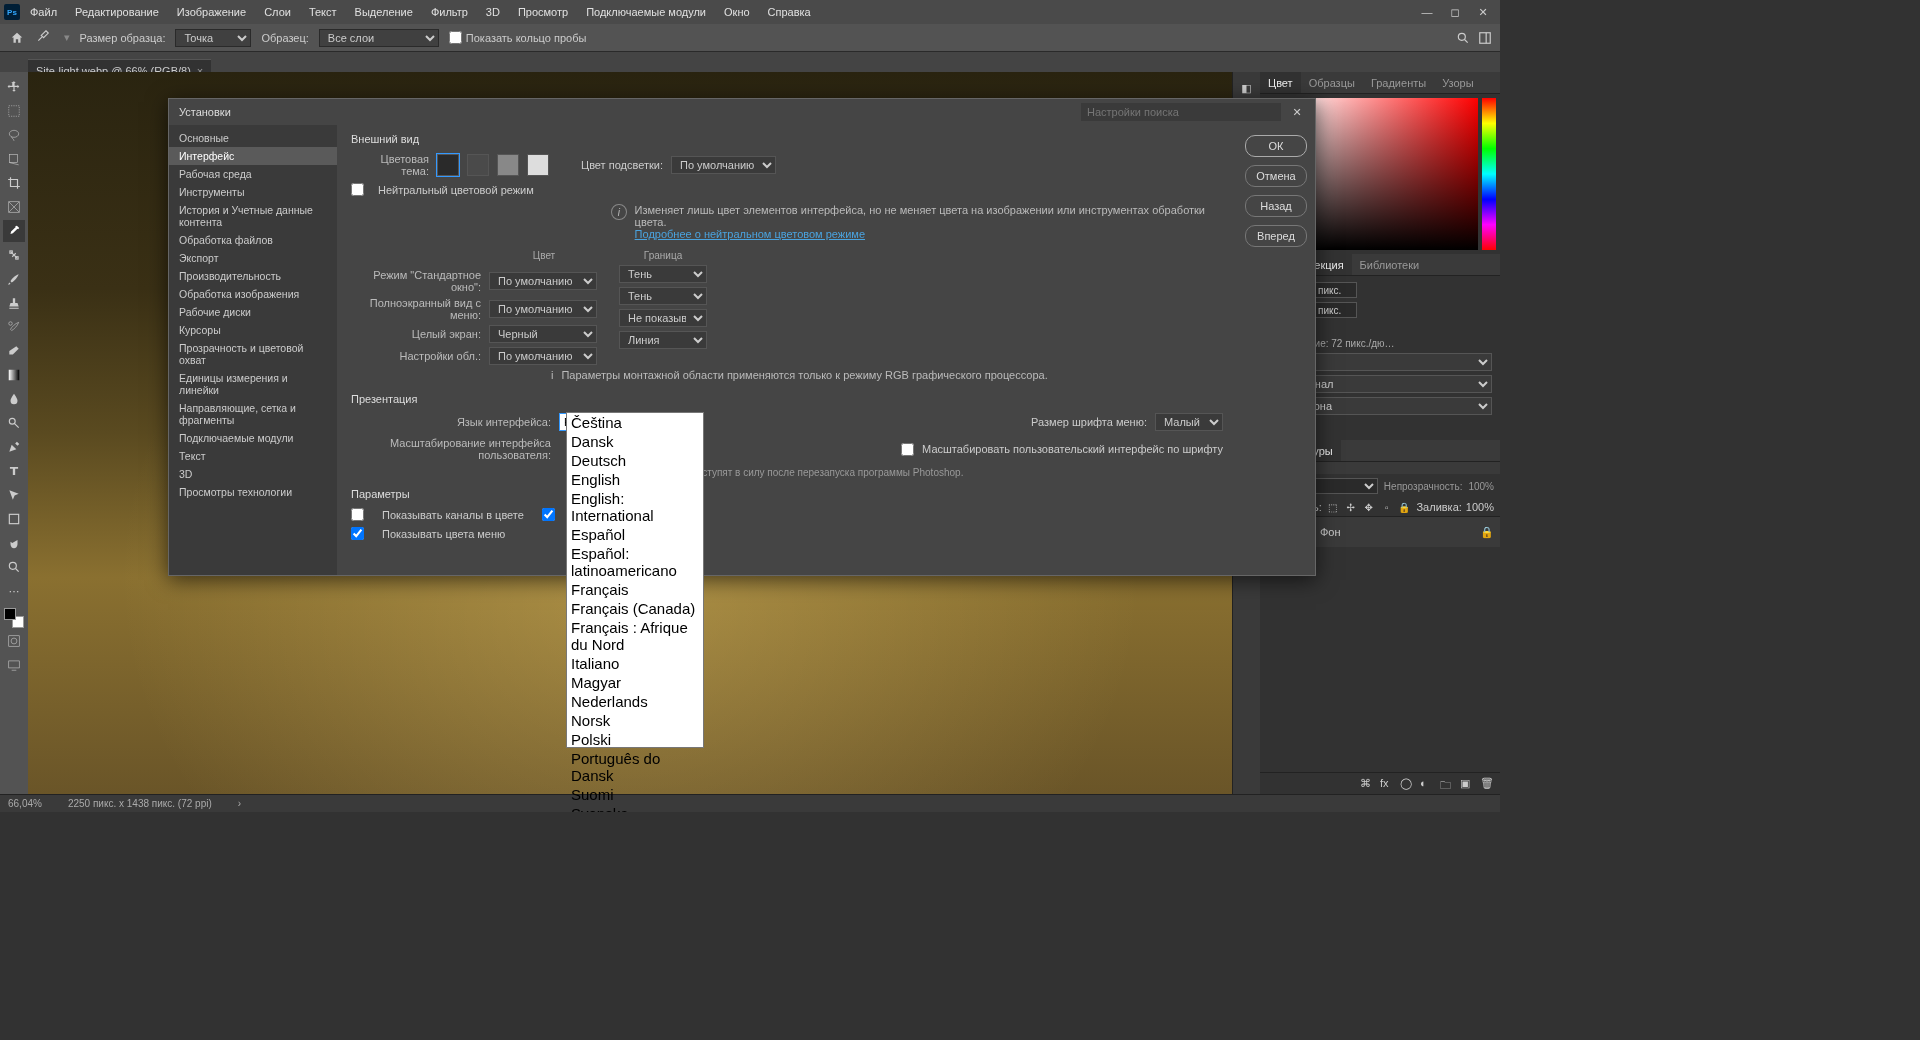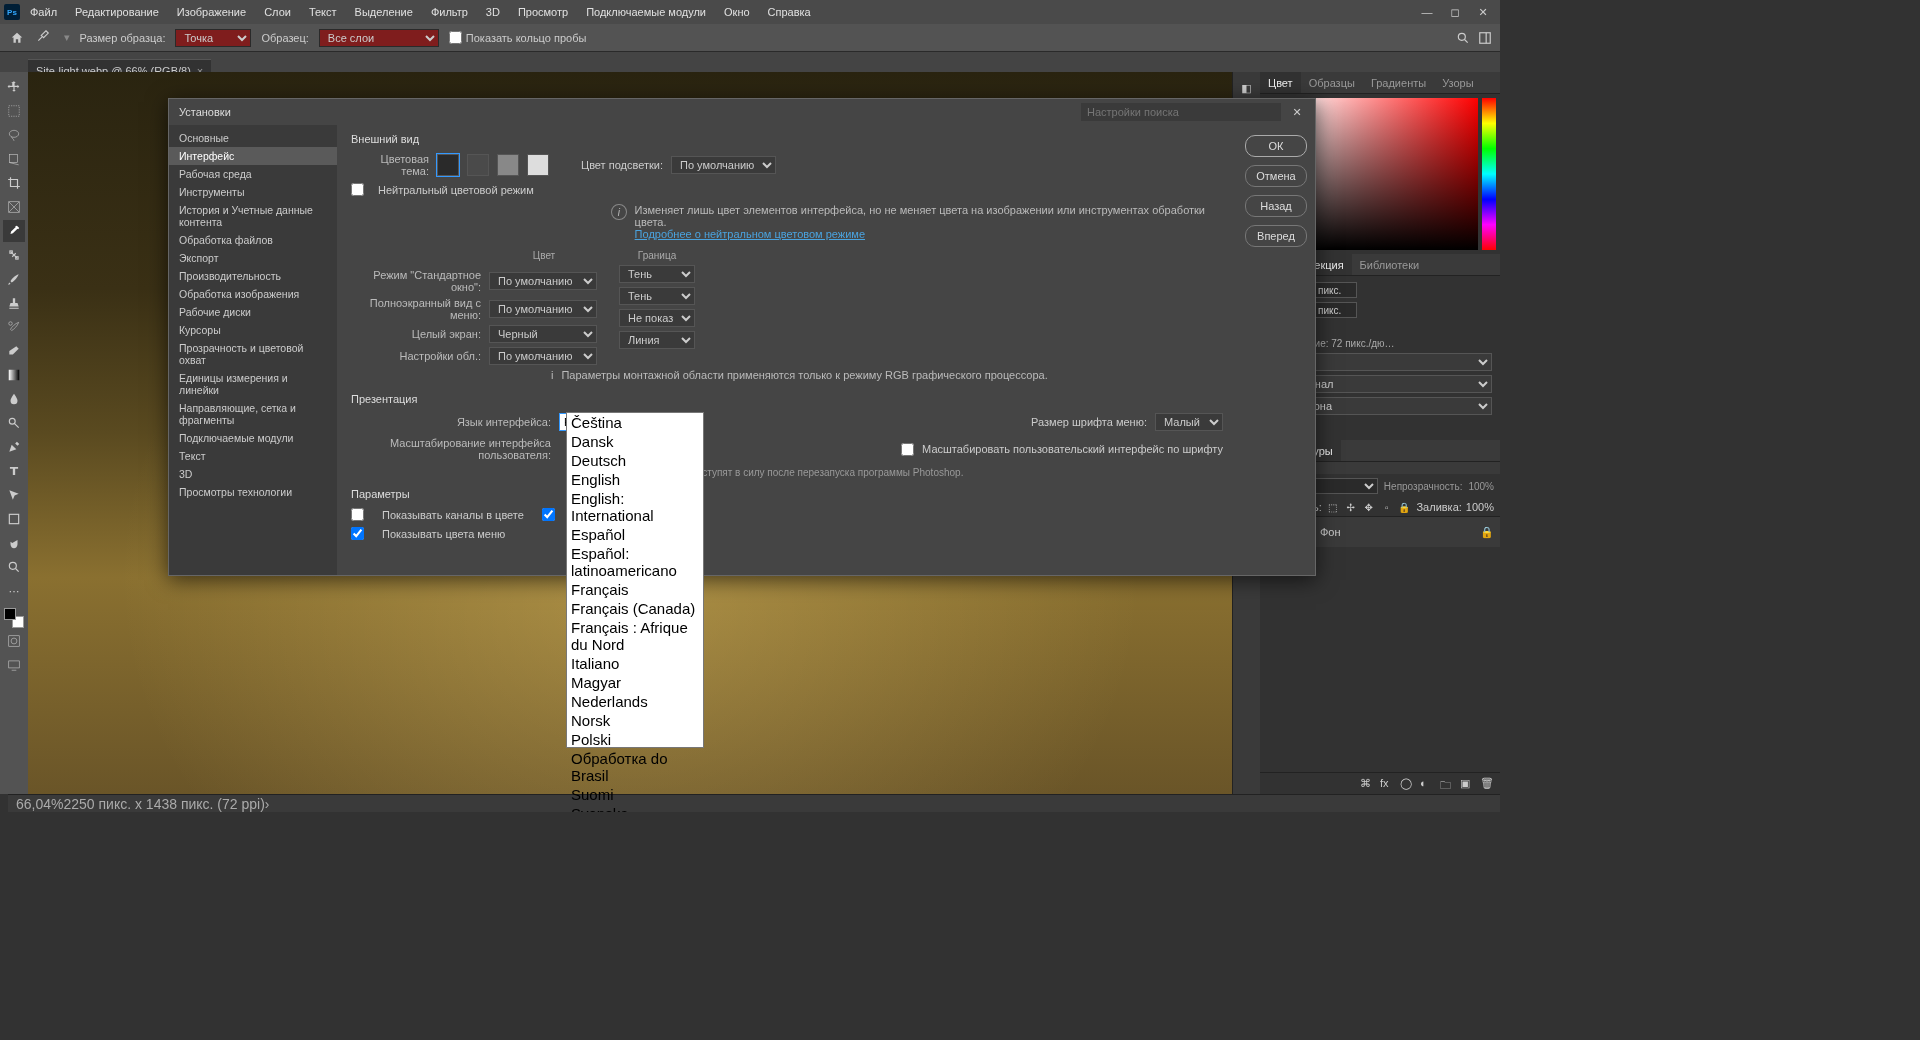--- a/index.html
+++ b/index.html
@@ -6,21 +6,21 @@
 body { background:#323232; color:#ccc; font-size:11px; overflow:hidden; width:1500px; height:812px; position:relative; }
 .menubar { height:20px; background:#4a4a4a; display:flex; align-items:center; padding:12px 4px; gap:2px; }
 .menubar .logo { width:16px; height:16px; background:#001e36; border-radius:2px; display:flex; align-items:center; justify-content:center; color:#31a8ff; font-size:8px; font-weight:bold; }
 .menubar .mi { padding:2px 8px; color:#e0e0e0; cursor:default; }
 .menubar .winbtns { margin-left:auto; display:flex; gap:2px; }
 .menubar .winbtns span { width:26px; height:18px; display:flex; align-items:center; justify-content:center; color:#ccc; }
 .optbar { height:28px; background:#535353; display:flex; align-items:center; padding:0 8px; gap:10px; border-bottom:1px solid #2a2a2a; }
 .optbar .home { width:18px; height:18px; display:flex; align-items:center; justify-content:center; }
 .optbar .brush { width:18px; height:18px; }
 .optbar .lbl { color:#ccc; }
-.optbar select { background:#7f1d1d; color:#ccc; border:1px solid #2a2a2a; height:18px; font-size:11px; padding:0 4px; }
+.optbar select { background:#404040; color:#ccc; border:1px solid #2a2a2a; height:18px; font-size:11px; padding:0 4px; }
 .optbar .chk { display:flex; align-items:center; gap:4px; }
 .optbar .rightico { margin-left:auto; display:flex; gap:8px; }
 .tabbar { height:36px; background:#444; display:flex; align-items:center; padding-left:28px; }
 .tabbar .tab { background:#323232; height:22px; padding:0 8px; display:flex; align-items:center; gap:6px; color:#ccc; border-top:1px solid #555; }
 .tabbar .tab .x { color:#999; }
 .workarea { position:absolute; top:72px; left:0; right:0; bottom:18px; display:flex; }
 .toolcol { width:28px; background:#535353; display:flex; flex-direction:column; align-items:center; padding-top:4px; gap:2px; }
 .tool { width:22px; height:22px; display:flex; align-items:center; justify-content:center; color:#ccc; }
 .tool.sel { background:#3a3a3a; }
 .fgbg { width:20px; height:20px; position:relative; margin-top:4px; }
@@ -55,21 +55,21 @@
 .layeropt .l { color:#999; font-size:10px; }
 .layerlocks { padding:2px 6px; display:flex; gap:4px; align-items:center; border-bottom:1px solid #222;}
 .layerlocks .ic { width:14px; height:14px; display:flex; align-items:center; justify-content:center; font-size:10px;}
 .layerlist { flex:1; }
 .layer { display:flex; align-items:center; padding:4px 6px; gap:6px; background:#3a3a3a;}
 .layer .eye { width:14px; }
 .layer .thumb { width:28px; height:22px; background:linear-gradient(#5a4a20,#3a2a10); border:1px solid #666;}
 .layer .lock { margin-left:auto; }
 .layerfoot { height:22px; background:#323232; display:flex; align-items:center; justify-content:flex-end; gap:6px; padding:0 6px; border-top:1px solid #222;}
 .layerfoot .ic { width:14px; height:14px; font-size:11px;}
-.statusbar { position:absolute; bottom:0; left:8px; right:0; height:18px; background:#3a3a3a; display:flex; align-items:center; padding:0 8px; gap:0; color:#aaa; font-size:14px; border-top:1px solid #222;}
+.statusbar { position:absolute; bottom:0; left:0; right:0; height:18px; background:#3a3a3a; display:flex; align-items:center; padding:0 8px; gap:26px; color:#aaa; font-size:10px; border-top:1px solid #222;}
 
 .dialog { position:absolute; top:98px; left:168px; width:1148px; height:478px; background:#454545; border:1px solid #666; box-shadow:0 4px 20px rgba(0,0,0,.6); z-index:50;}
 .dhdr { height:26px; display:flex; align-items:center; padding:0 10px; justify-content:space-between; }
 .dhdr .title { color:#ddd; }
 .dhdr .search { background:#3a3a3a; border:none; color:#888; width:200px; height:18px; padding:0 6px; font-size:11px;}
 .dhdr .close { margin-left:8px; color:#ccc; width:16px; text-align:center;}
 .dbody { display:flex; height:calc(100% - 26px); }
 .dside { width:168px; background:#3a3a3a; display:flex; flex-direction:column; padding:4px 0; }
 .dside .it { padding:3px 10px; color:#ccc; font-size:10.5px; cursor:default; }
 .dside .it.sel { background:#5a5a5a; color:#fff;}
@@ -86,21 +86,21 @@
 .chkrow { display:flex; align-items:center; gap:14px; margin-bottom:8px;}
 .info { display:flex; gap:8px; margin:6px 0 10px; color:#bbb; }
 .info .ic { width:16px; height:16px; border:1px solid #888; border-radius:50%; display:flex; align-items:center; justify-content:center; font-style:italic; font-size:10px;}
 .info a { color:#4aa3df; text-decoration:underline; }
 .twocol { display:flex; gap:20px; }
 .col { flex:0 0 auto; }
 .colhdr { color:#aaa; font-size:10px; text-align:center; margin-bottom:4px; }
 .grid2 { display:grid; grid-template-columns:130px 110px; gap:4px 8px; align-items:center; }
 .grid2 .r { text-align:right; color:#bbb; }
 .fsel.w110 { width:108px;}
-.fsel.w86 { width:76px;}
+.fsel.w86 { width:88px;}
 .centerinfo { display:flex; align-items:center; gap:8px; margin:4px 0 12px; color:#bbb;}
 .presrow { display:flex; align-items:center; gap:8px; margin-bottom:6px;}
 .langsel { width:132px; height:18px; background:#fff; color:#000; border:1px solid #39f; font-size:11px; padding:0 4px; display:flex; align-items:center; justify-content:space-between;}
 .note { color:#999; font-size:10px; margin:6px 0 10px; }
 .paramrow { display:flex; align-items:center; gap:18px; }
 
 .droplist { position:absolute; top:412px; left:566px; width:138px; background:#fff; border:1px solid #777; z-index:100; max-height:336px; }
 .droplist .li { padding:1px 4px; color:#000; font-size:15px; }
 .droplist .li.hl { background:#1e62d0; color:#fff; }
 svg { display:block; }
@@ -541,21 +541,21 @@
     <div class="li">Español</div>
     <div class="li">Español: latinoamericano</div>
     <div class="li">Français</div>
     <div class="li">Français (Canada)</div>
     <div class="li">Français : Afrique du Nord</div>
     <div class="li">Italiano</div>
     <div class="li">Magyar</div>
     <div class="li">Nederlands</div>
     <div class="li">Norsk</div>
     <div class="li">Polski</div>
-    <div class="li">Обработка do Brasil</div>
+    <div class="li">Português do Dansk</div>
     <div class="li">Suomi</div>
     <div class="li">Svenska</div>
     <div class="li">Türkçe</div>
     <div class="li hl">Русский</div>
     <div class="li">Українська</div>
     <div class="li">한국어</div>
     <div class="li">日本語</div>
     <div class="li">简体中文</div>
     <div class="li">繁體中文</div>
   </div>

